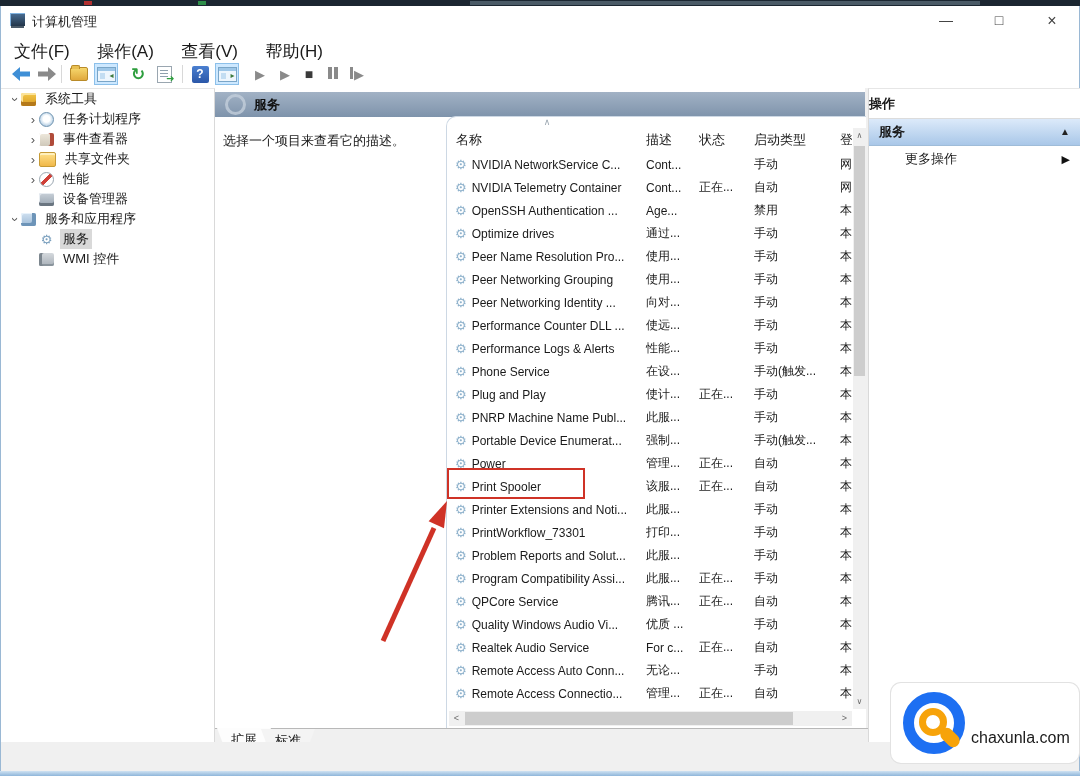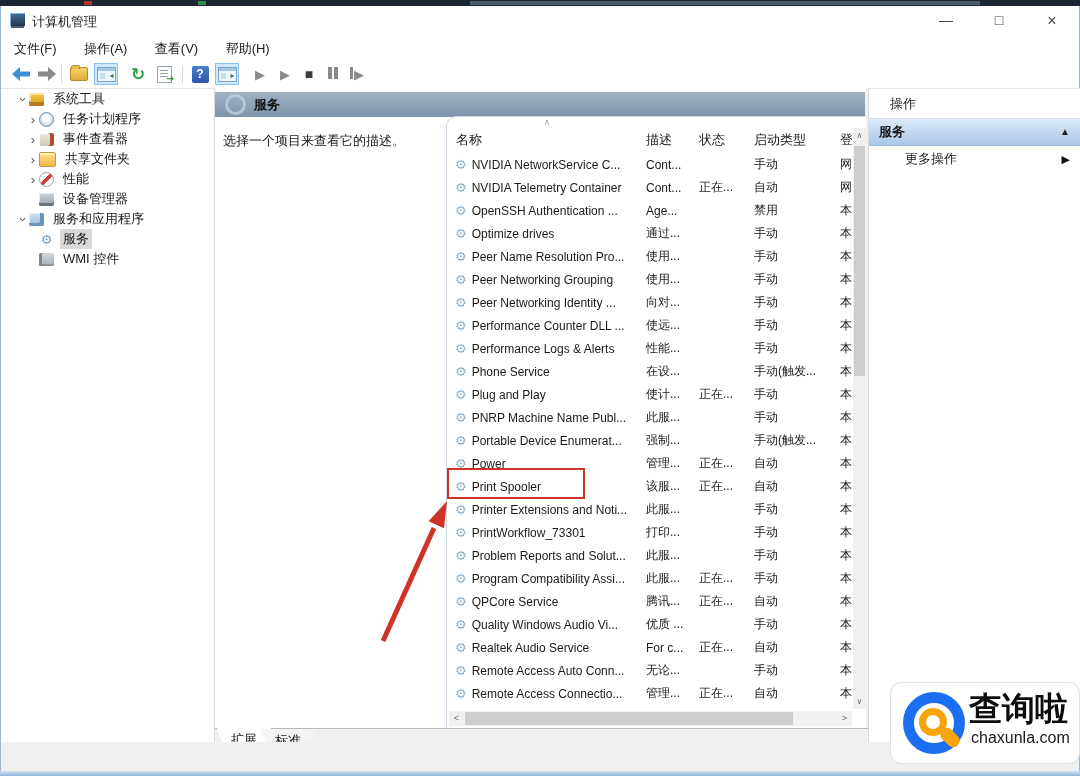--- a/index.html
+++ b/index.html
@@ -18,21 +18,21 @@
   #win-bottom{left:0;top:771px;width:1080px;height:5px;background:linear-gradient(#cfe2f2,#8fb6da);}
 
   #titlebar{left:1px;top:6px;width:1078px;height:30px;background:#fff;border-bottom:1px solid #f0f0f0;}
   #title-icon{left:9px;top:7px;width:15px;height:13px;background:linear-gradient(#4a6f96,#23364a);
               box-shadow:inset 1px 1px 0 #7fb2e0, 0 3px 0 -1px #4a5a68;}
   #title-text{left:31px;top:7px;font-size:13px;}
   .winbtn{top:0;width:46px;height:29px;text-align:center;line-height:29px;font-size:14px;color:#444;}
   #btn-min{left:922px;} #btn-max{left:975px;} #btn-close{left:1028px;font-size:16px;}
 
   #menubar{left:1px;top:36px;width:1078px;height:25px;background:#fff;}
-  .menu-item{display:inline-block;padding:4px 10px 0 10px;font-size:13px;margin-left:3px;}
+  .menu-item{display:inline-block;padding:4px 10px 0 10px;font-size:17px;margin-left:3px;}
 
   #toolbar{left:1px;top:61px;width:1078px;height:27px;background:#fff;border-bottom:1px solid #e4e4e4;}
   .tbtn{top:2px;width:24px;height:22px;display:flex;align-items:center;justify-content:center;position:absolute;}
   .tbtn.pressed{background:#cde8ff;border:1px solid #8cc0ea;width:22px;height:20px;}
   .tsep{top:4px;width:1px;height:18px;background:#d8d8d8;position:absolute;}
   .arrow-svg{display:block;}
   .mini-win{width:17px;height:13px;background:#eef6fd;border:1px solid #7aa6c8;position:relative;}
   .mini-win .bar{position:absolute;left:0;top:0;right:0;height:3px;background:#9ec7e8;}
   .mini-win .pane{position:absolute;left:2px;top:5px;width:5px;height:6px;background:#c3ddf2;}
   .mini-win .glyph{position:absolute;right:1px;top:4px;font-size:8px;color:#3d7a3d;line-height:8px;}
@@ -55,21 +55,21 @@
   
   #workspace-bg{left:1px;top:88px;width:1078px;height:683px;background:#f0f0f0;}
 
   
   #tree-panel{left:1px;top:88px;width:213px;height:654px;background:#fff;border-right:1px solid #d9d9d9;border-top:1px solid #e6e6e6;}
   .tree-item{height:20px;display:flex;align-items:center;font-size:13px;white-space:nowrap;}
   .tree-item .chev{width:12px;text-align:center;color:#5a5a5a;font-size:13px;flex:none;}
   .tree-item .chev.expanded{transform:rotate(90deg);}
   .tree-item .chev.none,.tree-item .chev.root{visibility:hidden;}
   .ticon{width:15px;height:13px;flex:none;margin-right:6px;border-radius:2px;font-size:13px;line-height:13px;}
-  .lvl0{padding-left:5px;} .lvl1{padding-left:16px;} .lvl2{padding-left:26px;}
+  .lvl0{padding-left:5px;} .lvl1{padding-left:8px;} .lvl2{padding-left:26px;}
   .tree-item .tlabel{padding:1px 3px;}
   .tree-item.selected .tlabel{background:#d9d9d9;}
   .icon-computer{background:linear-gradient(#4a6f96,#23364a);box-shadow:inset 1px 1px 0 #7fb2e0;width:17px;height:15px;}
   .icon-tools{background:linear-gradient(#f3c84a,#d99b22);box-shadow:inset 0 -4px 0 #b4791a, inset 2px 2px 0 #fbe39a;}
   .icon-scheduler{background:radial-gradient(circle at 50% 45%, #fff 35%, #cfe0ee 60%, #8fb0cc 100%);border-radius:50%;border:1px solid #6f93b0;width:13px;height:13px;}
   .icon-events{background:linear-gradient(#efe9dd,#cfc9ba);box-shadow:inset -4px 0 0 #b04b3a, inset 1px 1px 0 #fff;}
   .icon-folders{background:linear-gradient(#ffe18a,#f0b84a);box-shadow:inset 0 2px 0 #fff0bd;border:1px solid #c69a35;}
   .icon-performance{border-radius:50%;width:13px;height:13px;border:1px solid #9aa6b0;
       background:linear-gradient(135deg,#fff 42%, #d04038 42%, #d04038 58%, #fff 58%);}
   .icon-devices{background:linear-gradient(#c8d0d8,#98a4b0);box-shadow:inset 0 -3px 0 #6a7580, inset 1px 1px 0 #e8edf2;}
@@ -112,21 +112,21 @@
 
   
   #tab-strip{left:215px;top:728px;width:653px;height:27px;background:#f0f0f0;border-top:1px solid #b8b8b8;}
   .mmc-tab{position:absolute;top:-1px;height:24px;padding:0 14px;background:#fdfdfd;font-size:13px;
       line-height:23px;clip-path:polygon(0 0,100% 0,calc(100% - 9px) 100%,9px 100%);
       filter:drop-shadow(0 1px 1px #9a9a9a);}
   #tab-ext{left:2px;} #tab-std{left:46px;top:0px;background:#f4f4f4;}
 
   
   #actions-panel{left:868px;top:88px;width:211px;height:654px;background:#fff;border-left:1px solid #d9d9d9;border-top:1px solid #e6e6e6;}
-  #actions-header{height:29px;line-height:29px;padding-left:21px;font-size:13px;font-weight:normal;border-bottom:1px solid #dcdcdc;}
+  #actions-header{height:29px;line-height:29px;padding-left:0;font-size:13px;font-weight:bold;border-bottom:1px solid #dcdcdc;}
   #actions-section{height:26px;line-height:26px;padding-left:10px;font-size:13px;font-weight:bold;
       background:linear-gradient(#dceafa,#a9c7e8);border-bottom:1px solid #9fbcd8;position:relative;}
   #actions-section .coll{position:absolute;right:10px;top:0;font-size:10px;color:#222;}
   #more-actions{height:26px;line-height:26px;padding-left:36px;font-size:13px;position:relative;}
   #more-actions .exp{position:absolute;right:10px;top:0;font-size:11px;color:#111;}
 
   #bottom-strip{left:1px;top:742px;width:1078px;height:29px;background:#f0f0f0;}
 
   
   #highlight-box{left:447px;top:468px;width:134px;height:27px;border:2px solid #cf3226;}
@@ -574,15 +574,14 @@
 <div id="highlight-box" class="abs"></div>
 <svg id="annot-arrow" class="abs" viewBox="0 0 120 170">
   <line x1="23" y1="151" x2="74" y2="38" stroke="#cf3226" stroke-width="5"></line>
   <polygon points="87,11 84,38.2 68.6,31.2" fill="#cf3226"></polygon>
 </svg>
 
 <div id="watermark" class="abs">
   <div id="wm-ring"></div>
   <div id="wm-lens"></div>
   <div id="wm-handle"></div>
-  <div id="wm-title">查询啦</div>
   <div id="wm-domain">chaxunla.com</div>
 </div>
 
 </body></html>

